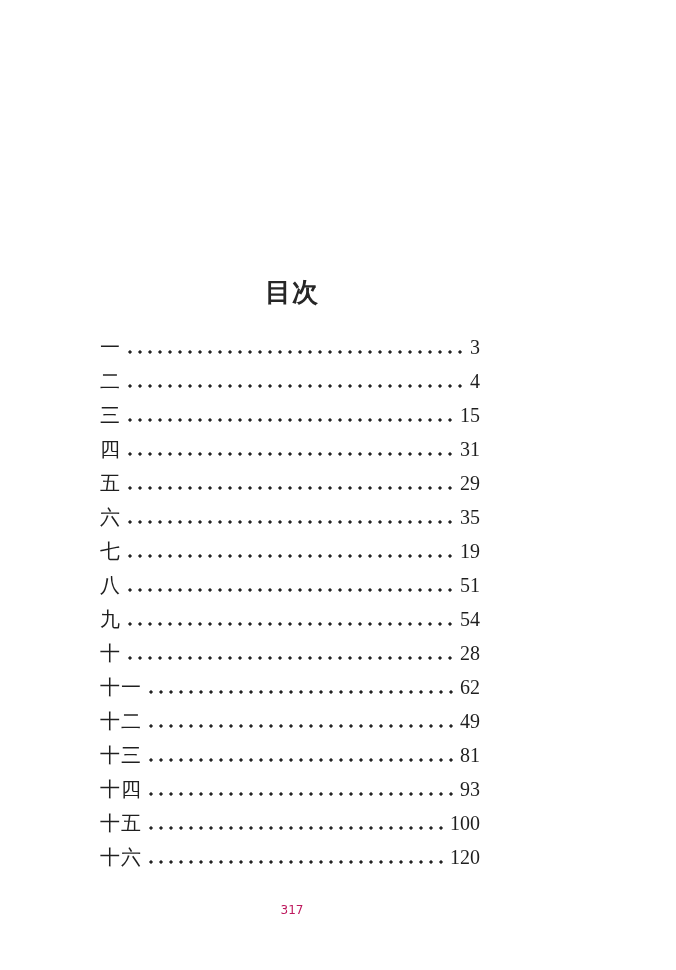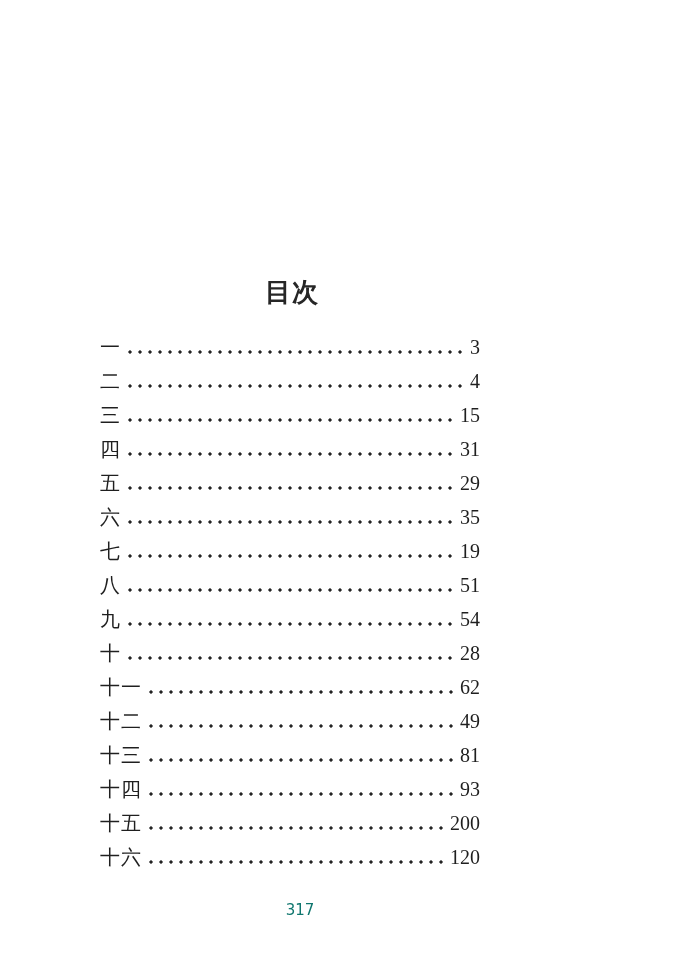--- a/index.html
+++ b/index.html
@@ -61,24 +61,23 @@
     flex: 0 0 auto;
     text-align: right;
   }
   .footer {
     position: absolute;
     top: 901px;
     left: 0;
     width: 100%;
     text-align: center;
     font-family: "DejaVu Sans", "Liberation Sans", sans-serif;
-    font-size: 15px;
+    font-size: 12px;
     line-height: 18px;
-    color: #0f766e;
-    padding-left: 8px;
+    color: #be185d;
   }
 </style>
 </head>
 <body>
 
 <div class="page">
   <h1 class="title">目次</h1>
 
   <div class="toc" id="toc">
       <div class="toc-row">
@@ -147,21 +146,21 @@
         <span class="toc-page">81</span>
       </div>
       <div class="toc-row">
         <span class="toc-label">十四</span>
         <span class="toc-leader"></span>
         <span class="toc-page">93</span>
       </div>
       <div class="toc-row">
         <span class="toc-label">十五</span>
         <span class="toc-leader"></span>
-        <span class="toc-page">200</span>
+        <span class="toc-page">100</span>
       </div>
       <div class="toc-row">
         <span class="toc-label">十六</span>
         <span class="toc-leader"></span>
         <span class="toc-page">120</span>
       </div>
     </div>
 
   <div class="footer">317</div>
 </div>

